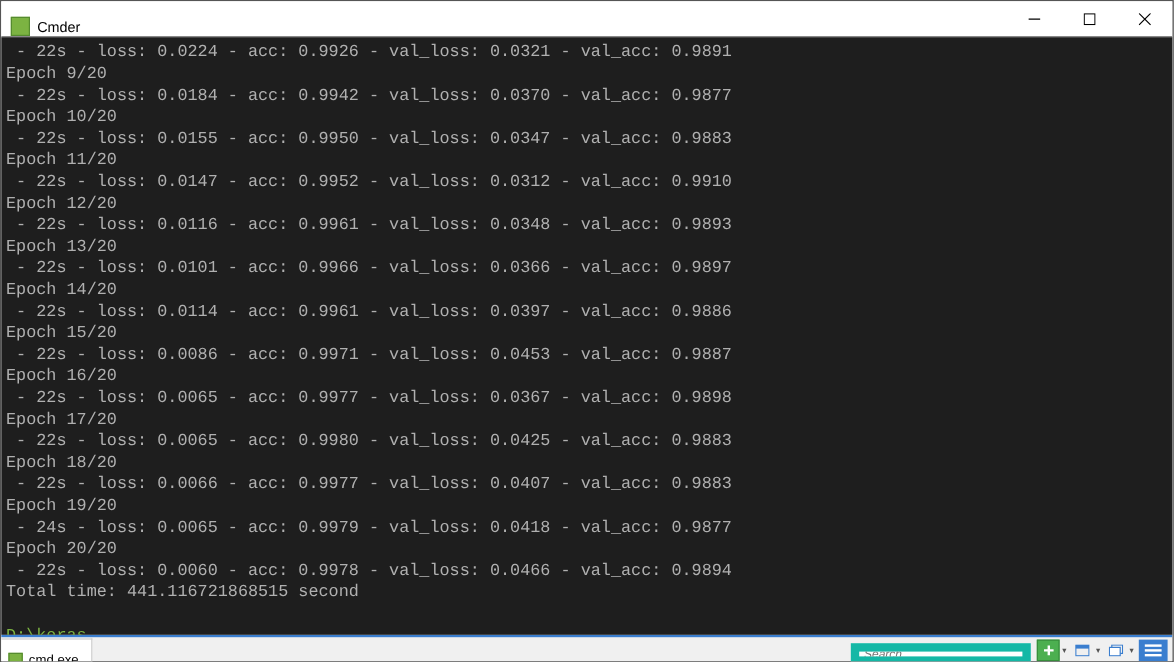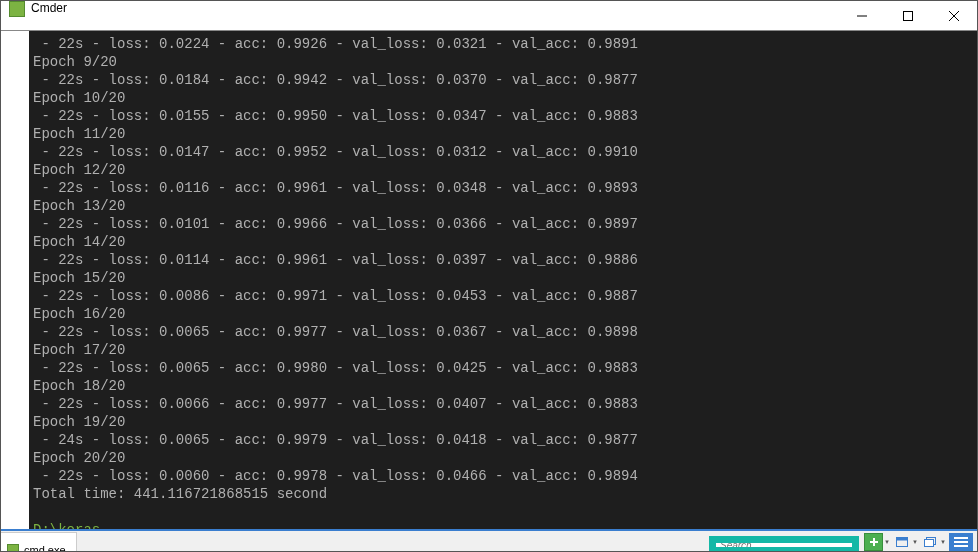--- a/index.html
+++ b/index.html
@@ -12,21 +12,21 @@
     border: 1px solid #555;
     display: flex;
     flex-direction: column;
     overflow: hidden;
   }
   
   .titlebar {
     height: 30px;
     background: #fff;
     display: flex;
-    align-items: flex-start;
+    align-items: flex-end;
     border-bottom: 1px solid #888;
   }
   .titlebar .icon {
     width: 16px;
     height: 16px;
     margin: 0 6px 0 8px;
     background: #7cb342;
     border: 1px solid #558b2f;
   }
   .titlebar .title {
@@ -50,21 +50,20 @@
     flex: 1;
     background: #1e1e1e;
     color: #b0b0b0;
     font-family: Consolas, 'Courier New', monospace;
     font-size: 14px;
     line-height: 18px;
     padding: 4px 0 0 4px;
     white-space: pre;
     overflow: hidden;
     position: relative;
-    margin-left: 28px;
   }
   .terminal .line { display: block; }
   .prompt-path { color: #7cb342; }
   
   .footer {
     height: 22px;
     background: #f0f0f0;
     border-top: 2px solid #3a7ecf;
     display: flex;
     align-items: stretch;

